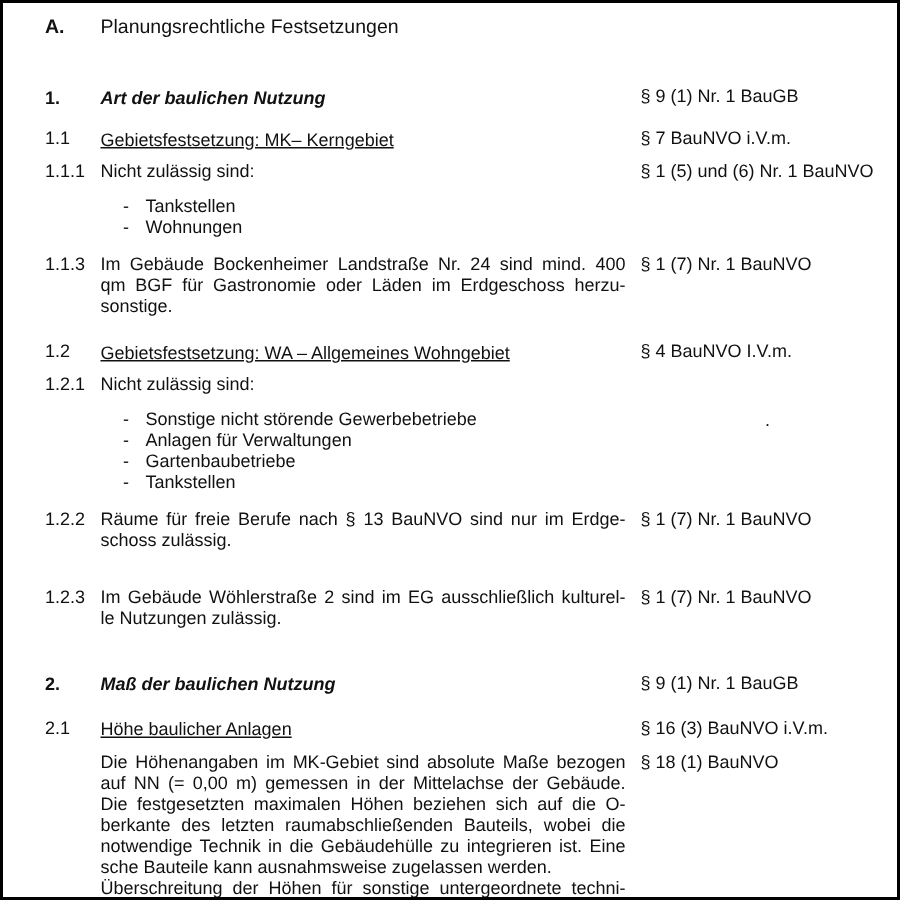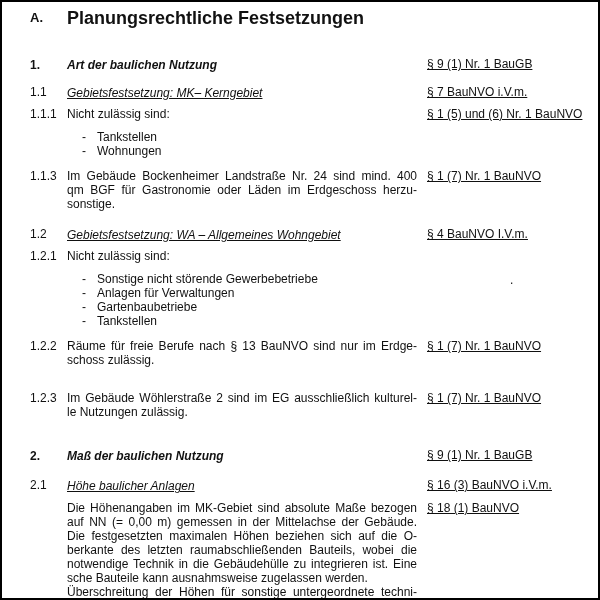--- a/index.html
+++ b/index.html
@@ -16,25 +16,25 @@
     overflow: hidden;
   }
   .row {
     display: grid;
     grid-template-columns: 37px 350px 1fr;
     align-items: start;
   }
   .num { line-height: 14px; }
   .num.b { font-weight: bold; line-height: 16px; }
   .body { line-height: 14px; }
-  .ref { padding-left: 10px; line-height: 14px; white-space: nowrap; text-decoration: underline; }
+  .ref { padding-left: 10px; line-height: 14px; white-space: nowrap; }
   .h-bold { font-weight: bold; line-height: 16px; font-style: italic; }
-  .h-ul { text-decoration: underline; line-height: 16px; font-style: italic; }
+  .h-ul { text-decoration: underline; line-height: 16px; }
   .title-num { font-weight: bold; font-size: 13px; line-height: 16px; }
-  .title-text { font-weight: bold; font-size: 18px; line-height: 16px; }
+  .title-text { font-weight: normal; font-size: 13px; line-height: 16px; }
   .line { line-height: 14px; }
   .just { text-align: justify; text-align-last: justify; }
   .dash-list { }
   .dash-item { display: flex; line-height: 14px; }
   .dash { flex: none; width: 15px; margin-left: 15px; }
   .artifact-dot {
     position: absolute;
     left: 508px; top: 272px;
     font-size: 12px; line-height: 12px;
   }

